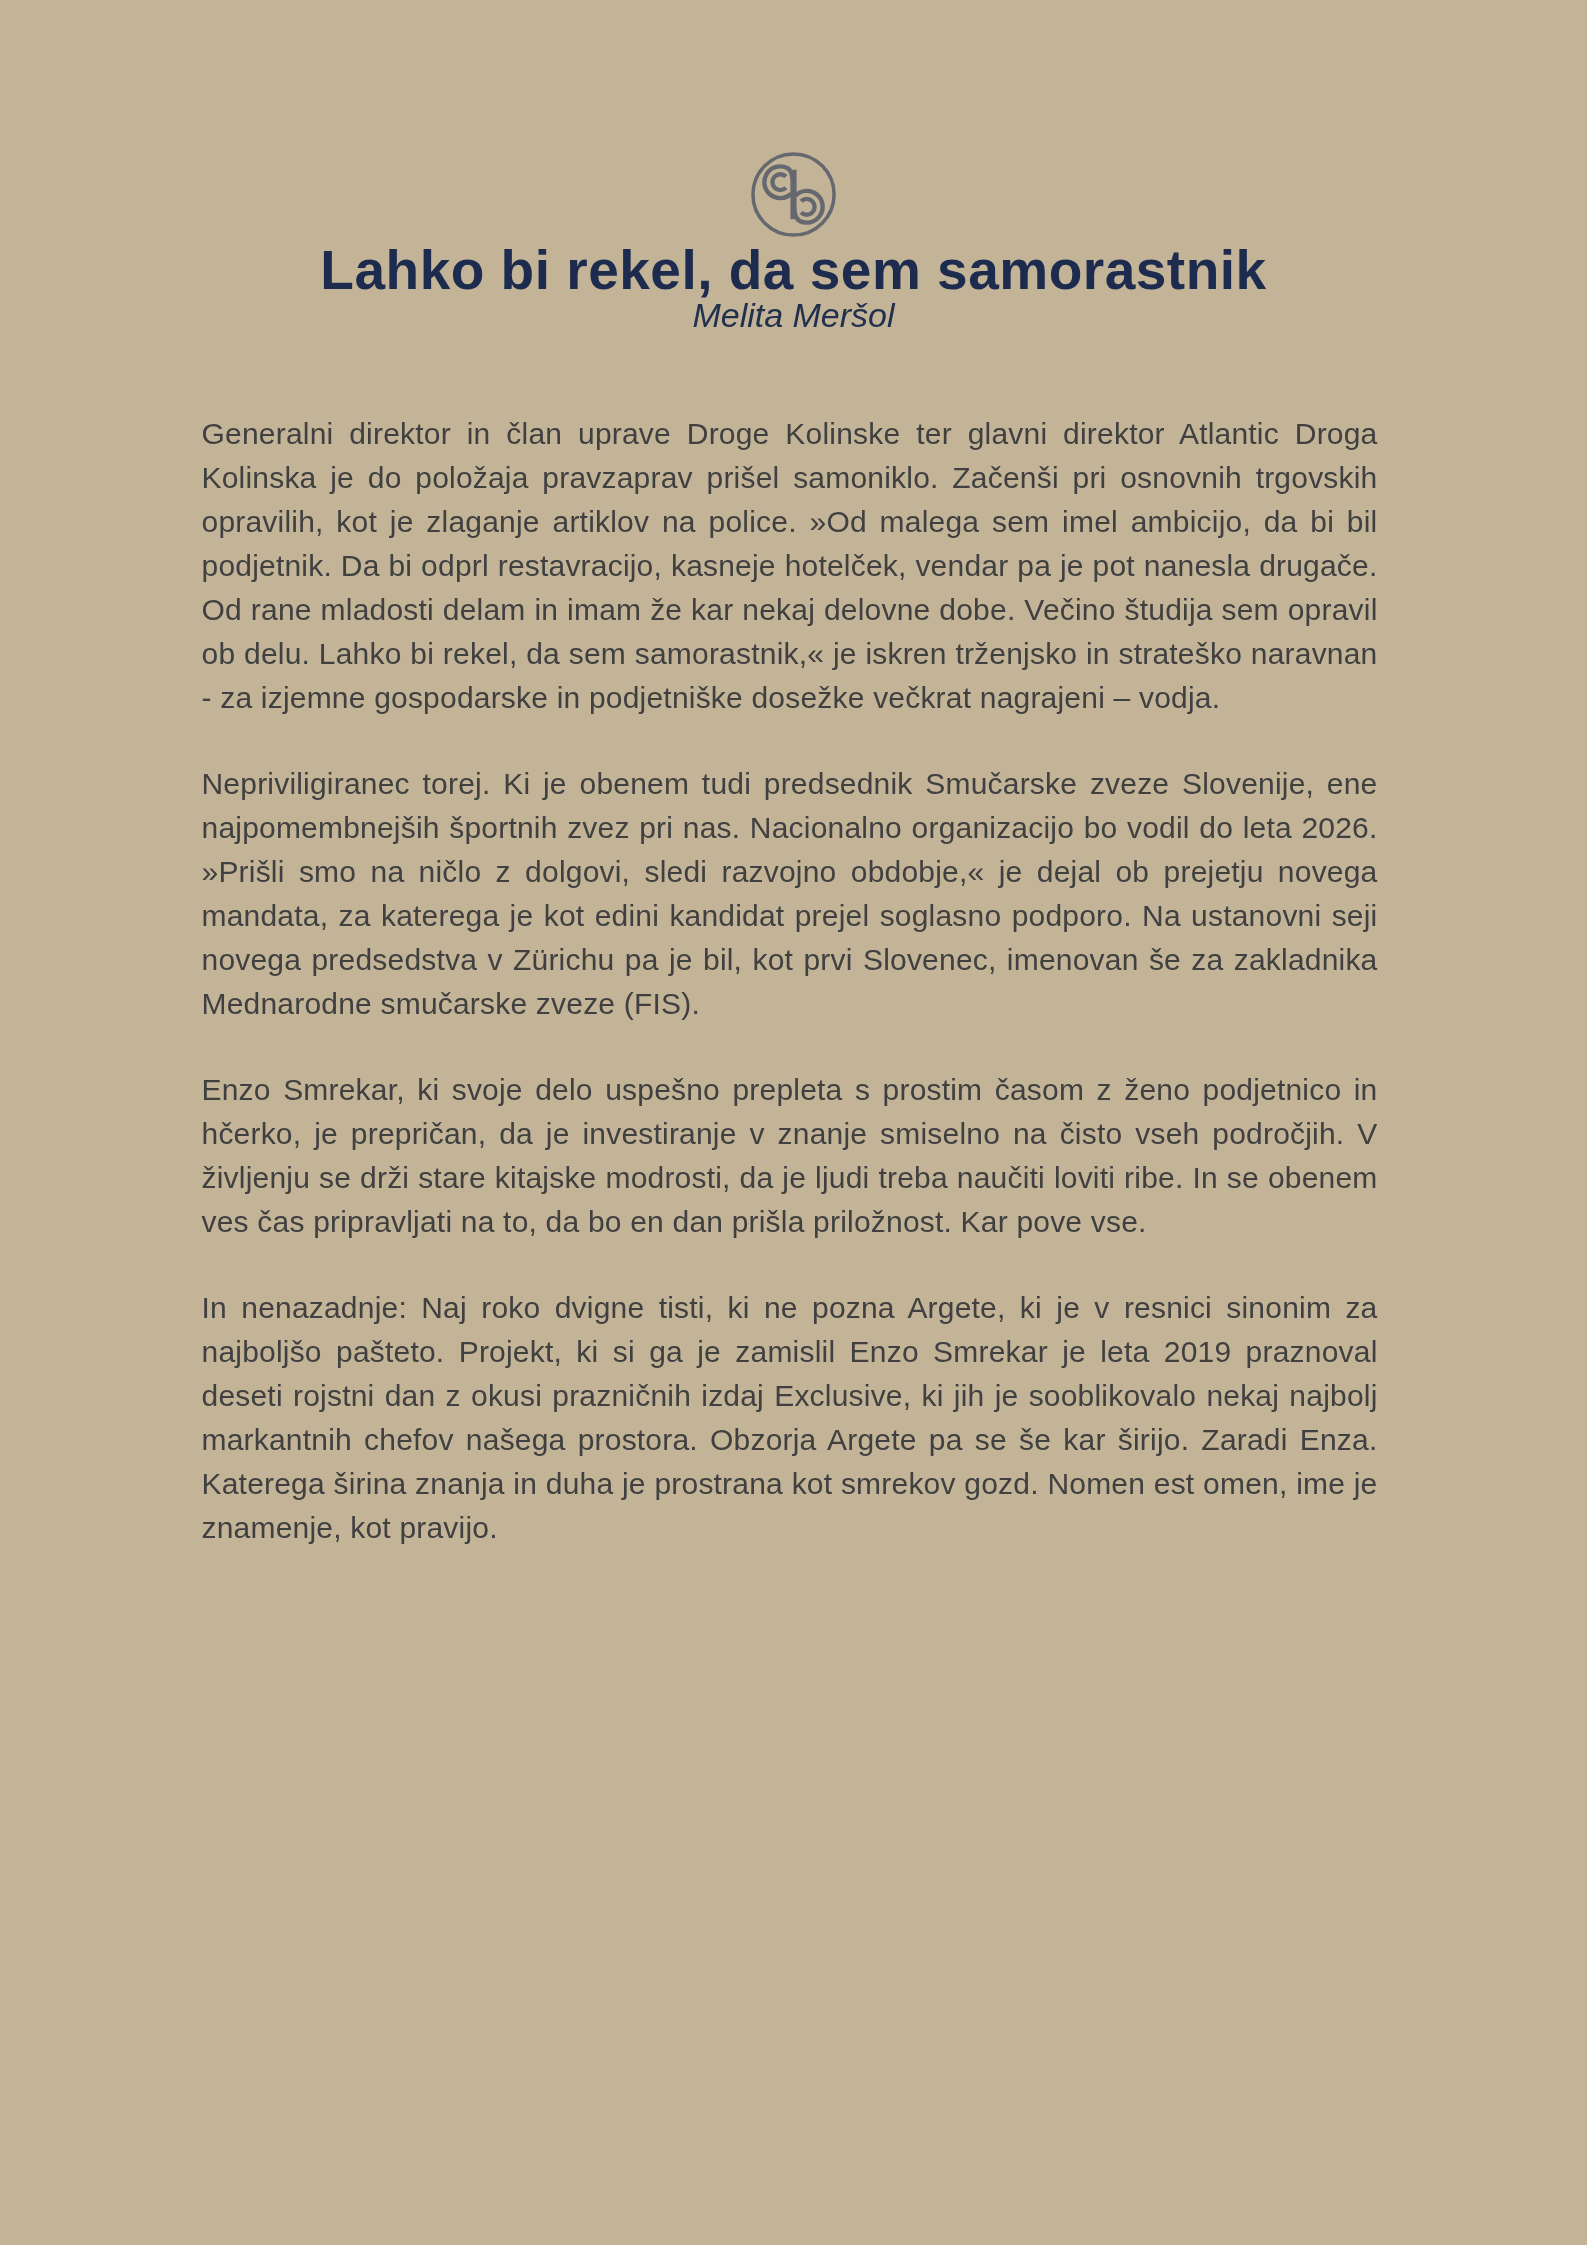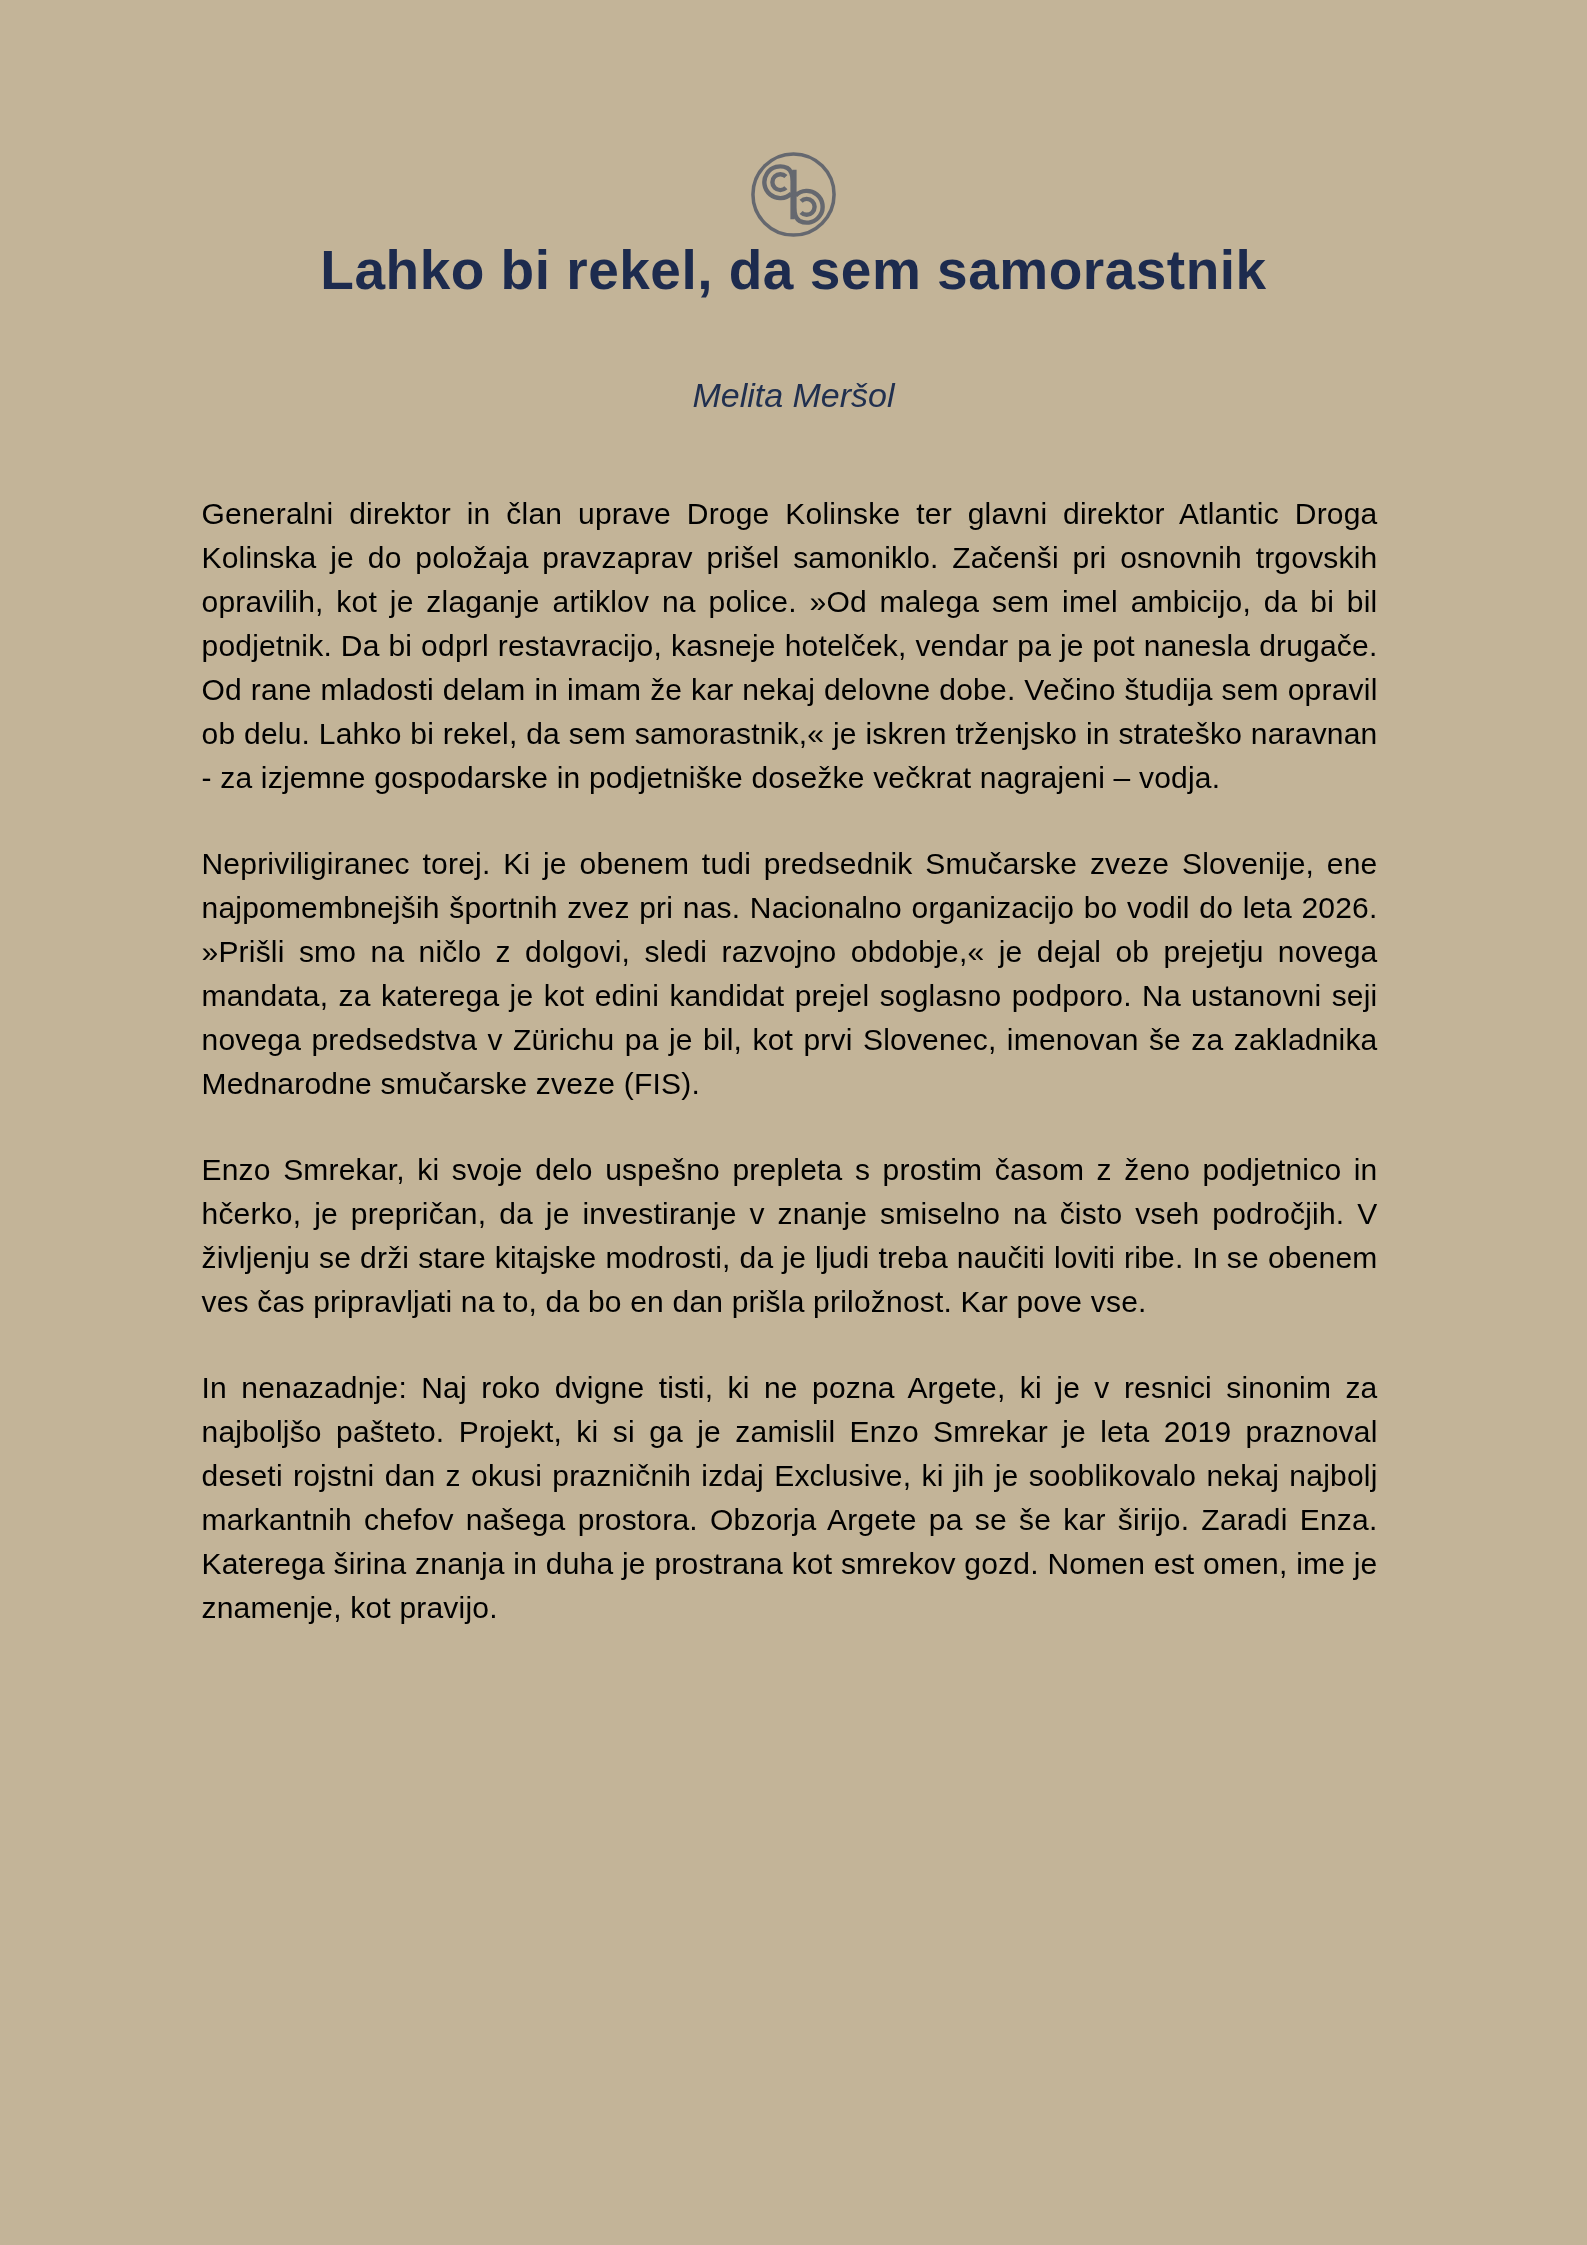--- a/index.html
+++ b/index.html
@@ -40,39 +40,38 @@
   }
   .headline {
     text-align: center;
     font-size: 55px;
     font-weight: 700;
     color: #1d2b4e;
     line-height: 1;
     letter-spacing: 0.5px;
   }
   .byline {
-    margin-top: 80px;
     text-align: center;
     font-size: 34px;
     font-style: italic;
     font-weight: 400;
     color: #21304f;
     line-height: 1;
   }
   .article {
     width: 1184px;
     margin: 80px auto 0 auto;
   }
   .article p {
     margin: 0 8px 42px 0;
     font-size: 30px;
     line-height: 44px;
     text-align: justify;
     letter-spacing: 0.2px;
-    color: #000000;
+    color: #404040;
   }
   .article p:last-child {
     margin-bottom: 0;
   }
 </style>
 </head>
 <body>
 
 <div class="page">
 

